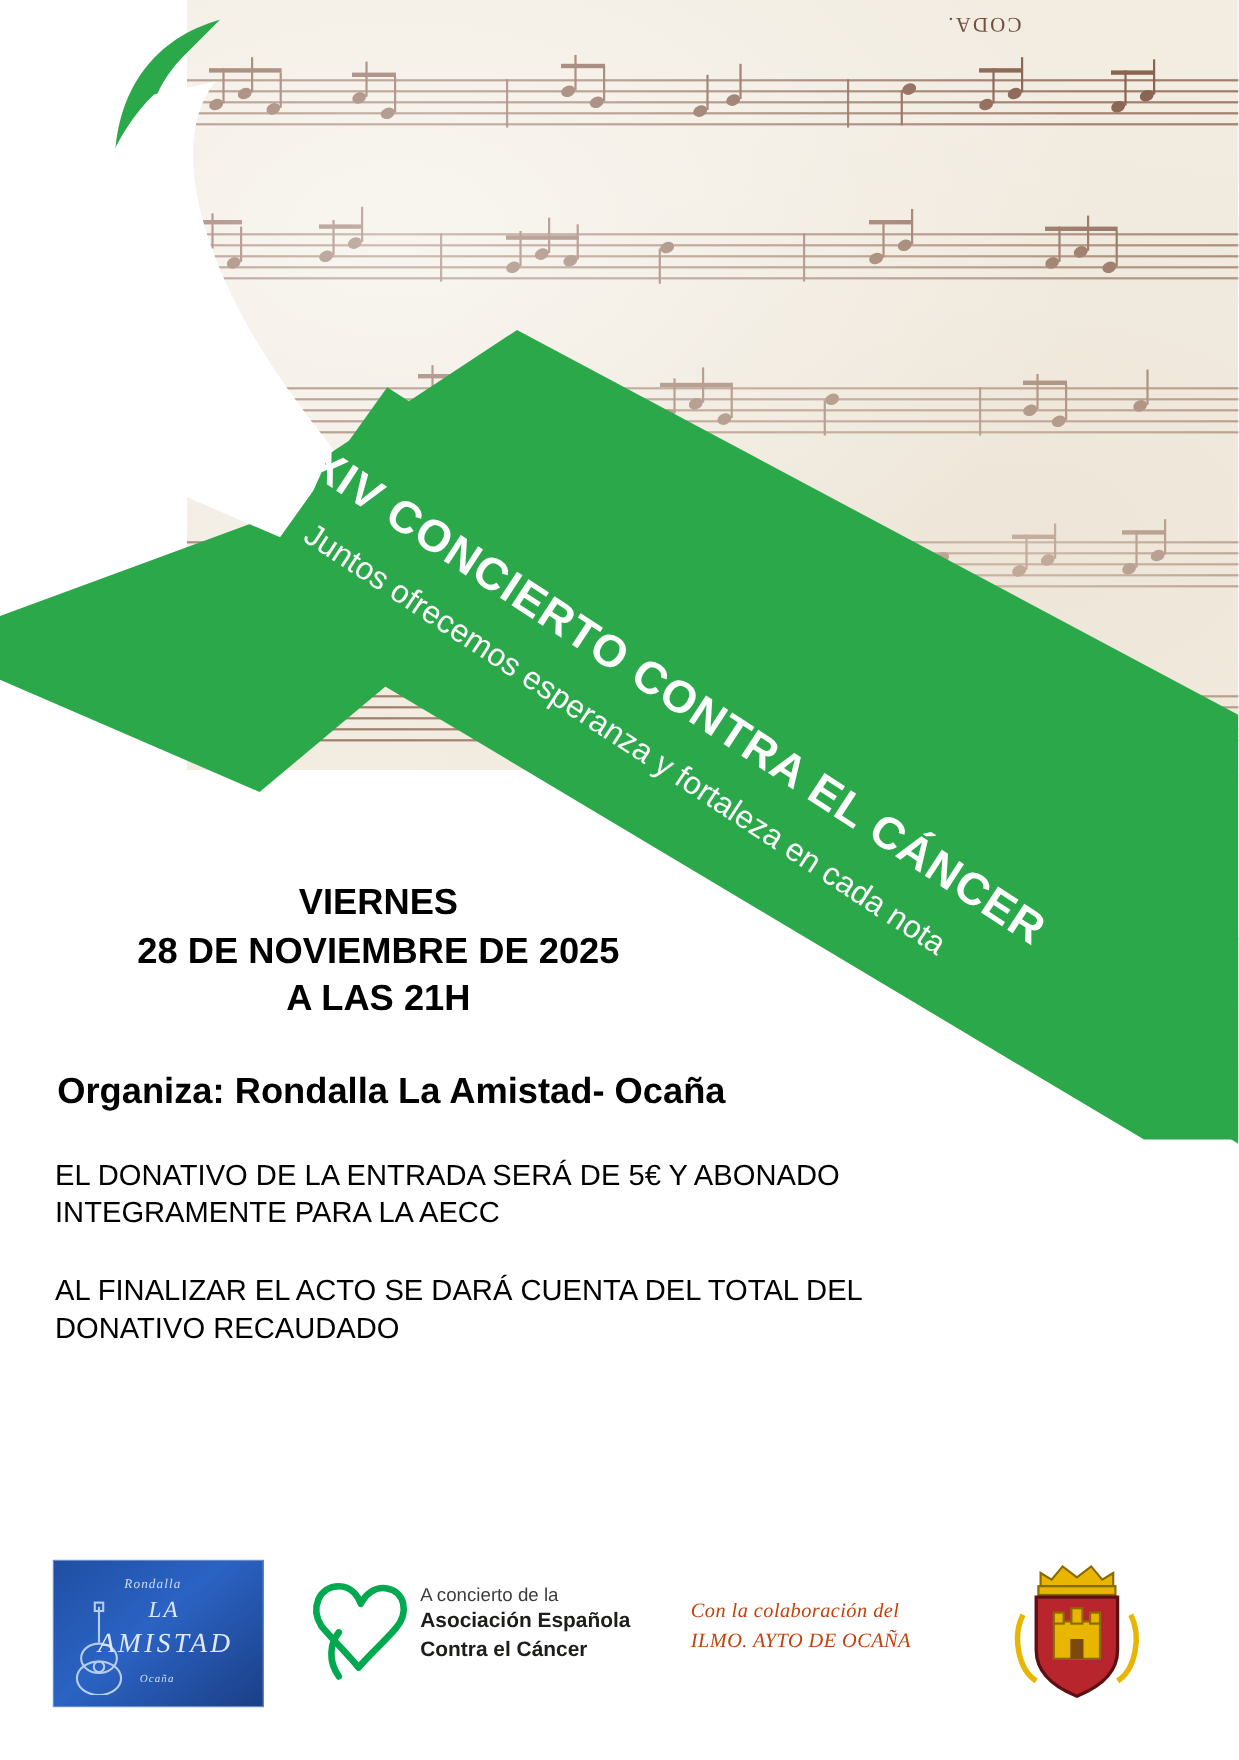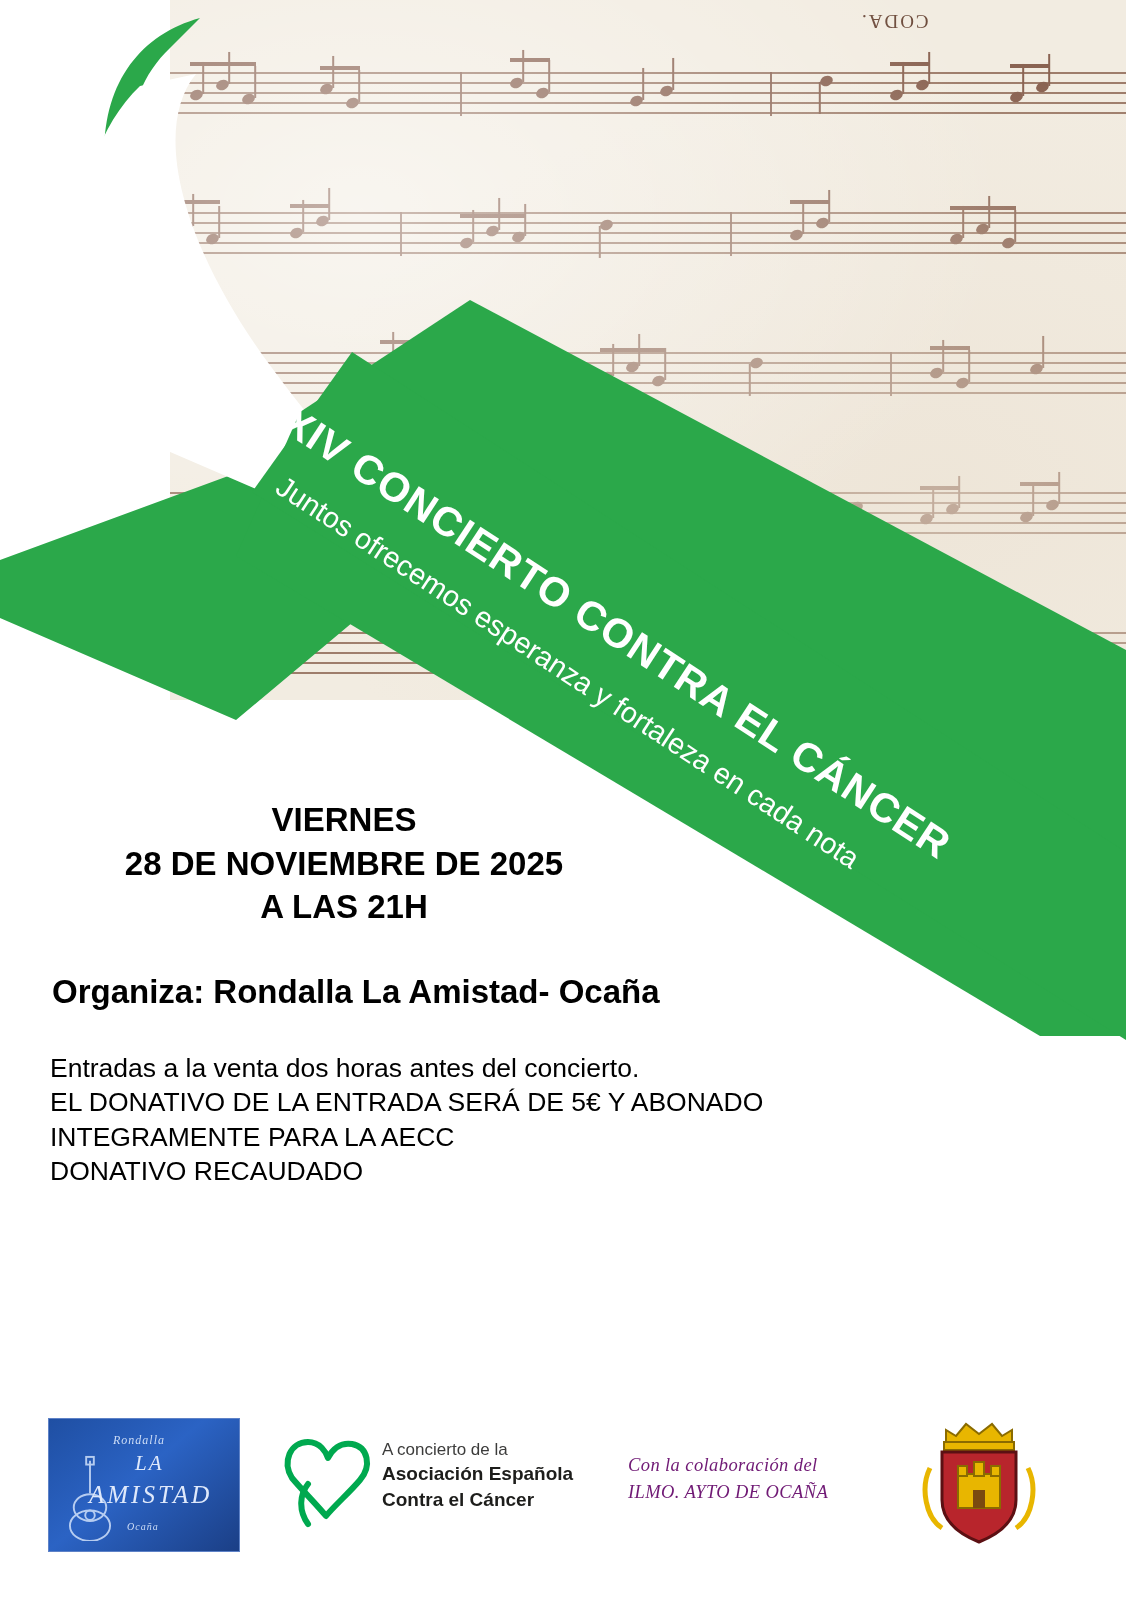--- a/index.html
+++ b/index.html
@@ -262,21 +262,21 @@
     line-height: 1.28;
     margin-top: 2px;
   }
 
   
   .collab {
     position: absolute;
     left: 628px;
     top: 52px;
     width: 260px;
-    color: #701a75;
+    color: #c2410c;
     font-family: "Liberation Serif", serif;
     font-style: italic;
     font-size: 18.5px;
     line-height: 1.45;
     letter-spacing: .4px;
   }
 
   
   .crest {
     position: absolute;
@@ -565,23 +565,23 @@
     <div class="date-block">
       <div class="date-line-1">VIERNES</div>
       <div class="date-line-2">28 DE NOVIEMBRE DE 2025</div>
       <div class="date-line-3">A LAS 21H</div>
     </div>
 
 
     <div class="organiza">Organiza: Rondalla La Amistad- Ocaña</div>
 
     <div class="body-text">
-      <div>Entradas a la venta dos horas antes del concierto.</div>
       <div>EL DONATIVO DE LA ENTRADA SERÁ DE 5€ Y ABONADO</div>
       <div>INTEGRAMENTE PARA LA AECC</div>
+      <div class="para2">AL FINALIZAR EL ACTO SE DARÁ CUENTA DEL TOTAL DEL</div>
       <div>DONATIVO RECAUDADO</div>
     </div>
   </div>
 
   <div class="footer">
 
     <div class="logo-rondalla">
       <svg class="guitar" viewBox="0 0 60 90">
         <path d="M30 6 L30 40" stroke="#cfe0fa" stroke-width="2" fill="none"></path>
         <ellipse cx="30" cy="55" rx="17" ry="14" stroke="#cfe0fa" stroke-width="2" fill="none"></ellipse>

